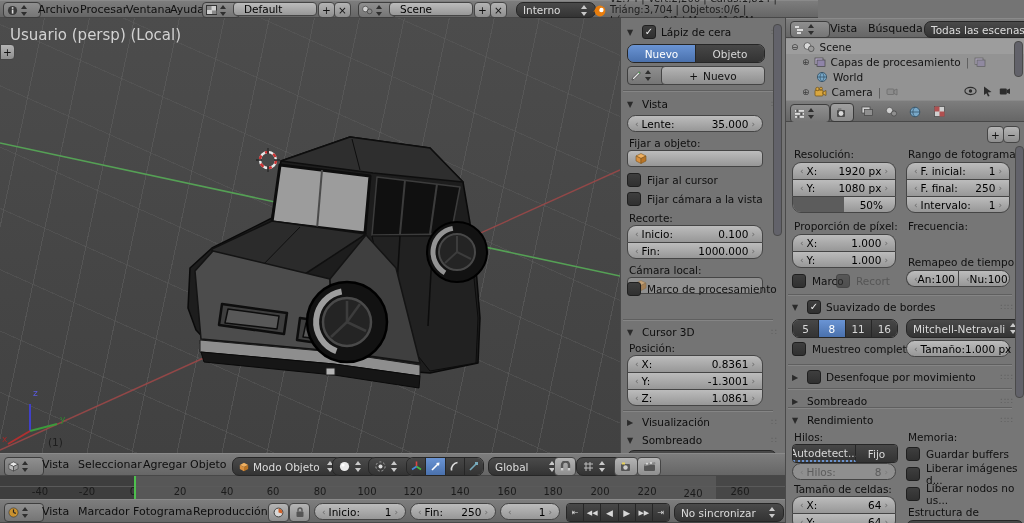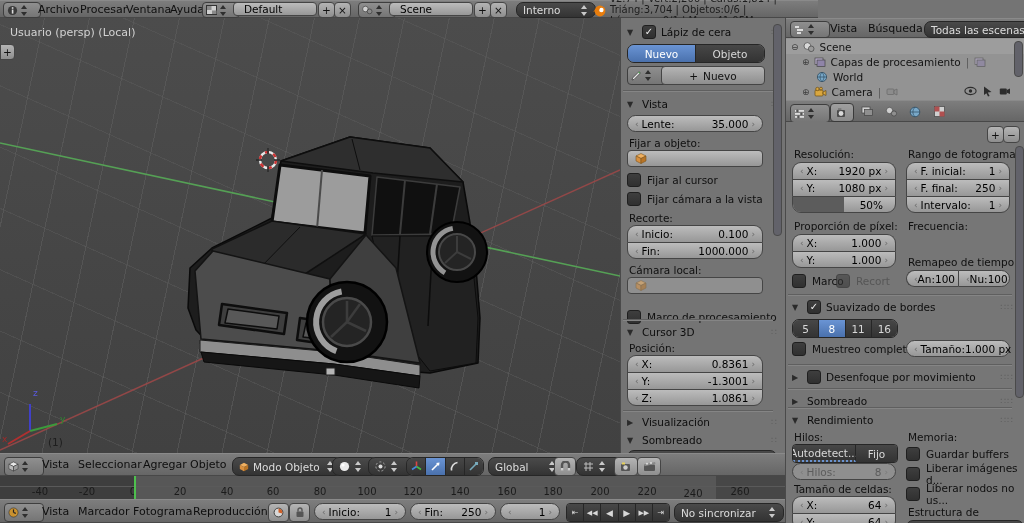--- a/index.html
+++ b/index.html
@@ -173,21 +173,21 @@
 
       <g>
         <line x1="30" y1="413" x2="30" y2="386" stroke="#4040c8" stroke-width="2"></line>
         <line x1="30" y1="413" x2="57" y2="406" stroke="#3c9a3c" stroke-width="2"></line>
         <line x1="30" y1="413" x2="8" y2="426" stroke="#b03030" stroke-width="2"></line>
       </g>
     </svg>
     <div class="abs" style="left:33px;top:370px;color:#5a5ae0;font-size:9px">z</div>
     <div class="abs" style="left:60px;top:396px;color:#2f8a2f;font-size:9px">y</div>
     <div class="abs" style="left:2px;top:416px;color:#a02a2a;font-size:9px">x</div>
-    <div class="abs" style="left:10px;top:8px;color:#d2d2d2;font-size:11px">Usuario (persp) (Local)</div>
+    <div class="abs" style="left:10px;top:8px;color:#d2d2d2;font-size:15px">Usuario (persp) (Local)</div>
     <div class="abs" style="left:48px;top:418px;color:#1e1e1e">(1)</div>
     <div class="lbtn" style="left:0;top:26px;width:13px;height:14px;border-radius:0 4px 4px 0">+</div>
   </div>
 
   <div class="abs" style="left:620px;top:18px;width:165px;height:435px;background:#747474;border-left:1px solid #4a4a4a">
     <div class="phead" style="left:6px;top:6px">
       <span class="tri">▼</span>
       <span class="cb">✓</span>
       <span>Lápiz de cera</span>
         <span class="grip">∷</span>
@@ -250,21 +250,21 @@
         <span class="pa">›</span>
     </div>
     <div class="seglbl dim" style="left:8px;top:246px">Cámara local:</div>
     <div class="pill dis" style="left:6px;top:259px;width:136px;border-radius:4px">
       <svg width="12" height="11" viewBox="0 0 12 11" opacity="0.55">
           <polygon points="6,0.5 11,3 6,5.5 1,3" fill="#f0b060" stroke="#7a5520" stroke-width="0.6"></polygon>
           <polygon points="1,3 6,5.5 6,10.5 1,8" fill="#d89040" stroke="#7a5520" stroke-width="0.6"></polygon>
           <polygon points="11,3 6,5.5 6,10.5 11,8" fill="#b87426" stroke="#7a5520" stroke-width="0.6"></polygon>
         </svg>
     </div>
-    <div class="cbrow" style="left:6px;top:292px">
+    <div class="cbrow" style="left:6px;top:264px">
       <span class="cb"></span>
         <span class="cblbl">Marco de procesamiento</span>
     </div>
     <div class="sep" style="left:2px;top:301px;width:150px"></div>
 
     <div class="phead" style="left:6px;top:306px">
       <span class="tri">▼</span>
       <span>Cursor 3D</span>
         <span class="grip">∷</span>
     </div>
@@ -688,20 +688,24 @@
         <span class="cb">✓</span>
         <span>Suavizado de bordes</span>
           <span class="grip">∷∷</span>
       </div>
       <div class="seg" style="left:6px;top:197px;width:104px">
         <div style="width:26px">5</div>
         <div class="on" style="width:26px">8</div>
         <div style="width:26px">11</div>
         <div style="width:26px">16</div>
       </div>
+      <div class="dd" style="left:120px;top:197px;width:104px">
+        <span class="grow">Mitchell-Netravali</span>
+          <span class="ud"></span>
+      </div>
       <div class="cbrow" style="left:6px;top:220px">
         <span class="cb"></span>
           <span class="cblbl">Muestreo completo</span>
       </div>
       <div class="pill" style="left:120px;top:218px;width:104px">
         <span class="pa">‹</span>
           <span class="lbl">Tamaño:</span>
           <span class="val">1.000 px</span>
           <span class="pa">›</span>
       </div>

